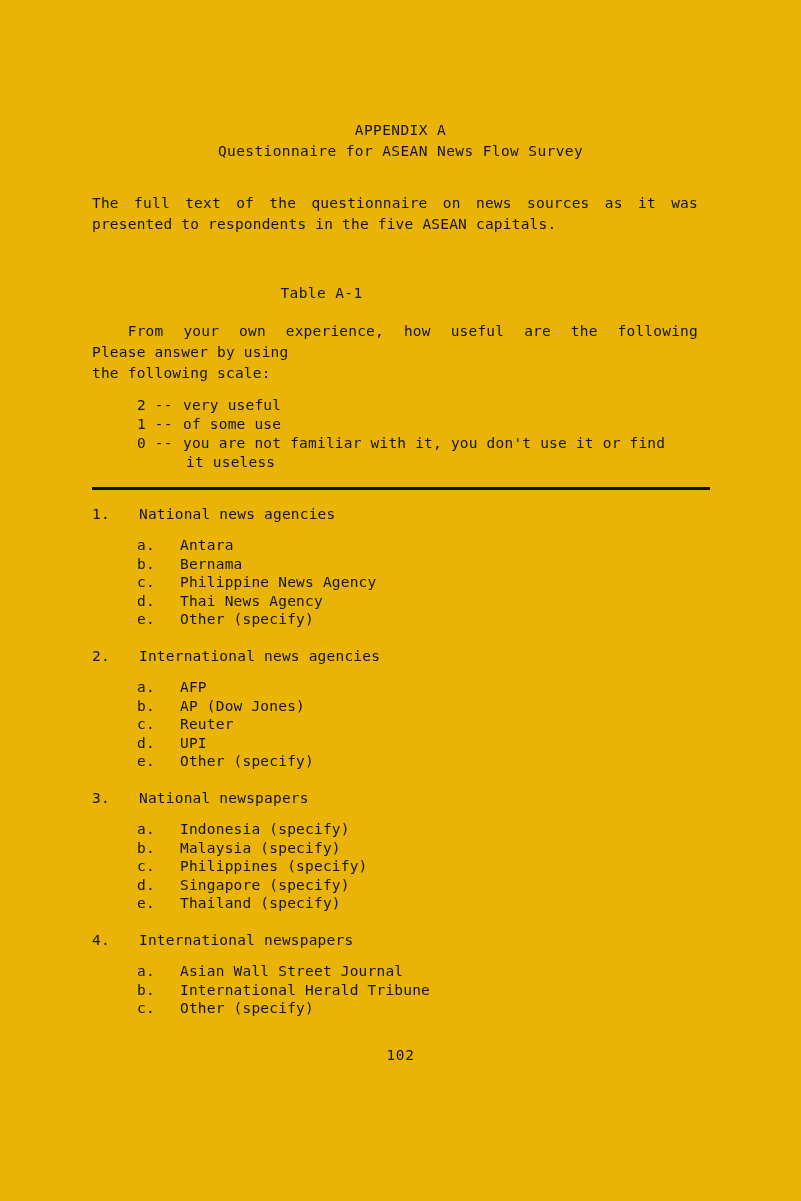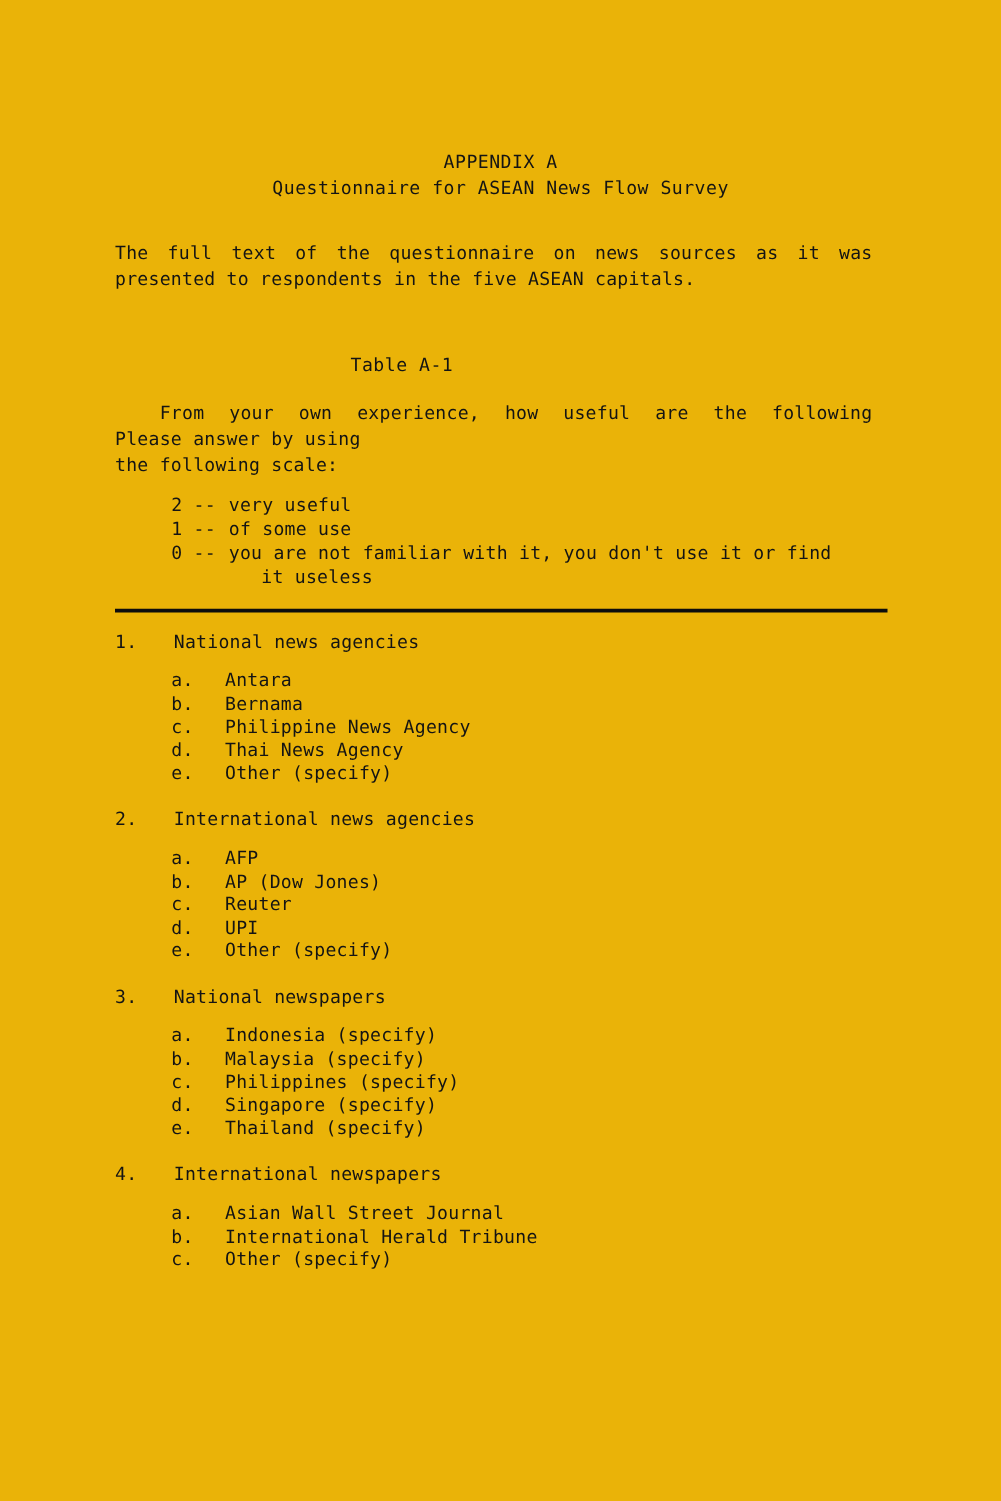--- a/index.html
+++ b/index.html
@@ -91,21 +91,21 @@
     display: flex;
     line-height: 19px;
   }
   .scale-key {
     width: 46px;
     flex: 0 0 46px;
     white-space: pre;
   }
   .scale-text { white-space: pre; }
   .scale-cont {
-    margin-left: 72px;
+    margin-left: 49px;
     line-height: 19px;
     white-space: pre;
   }
 
   
   .rule {
     position: absolute;
     left: 92px;
     top: 487px;
     width: 618px;
@@ -325,14 +325,15 @@
             <span class="q-label">International Herald Tribune</span>
           </div>
           <div class="q-item">
             <span class="q-letter">c.</span>
             <span class="q-label">Other (specify)</span>
           </div>
         </div>
       </div>
     </div>
 
+  <div class="page-number mono">102</div>
 
 </div>
 
 </body></html>

